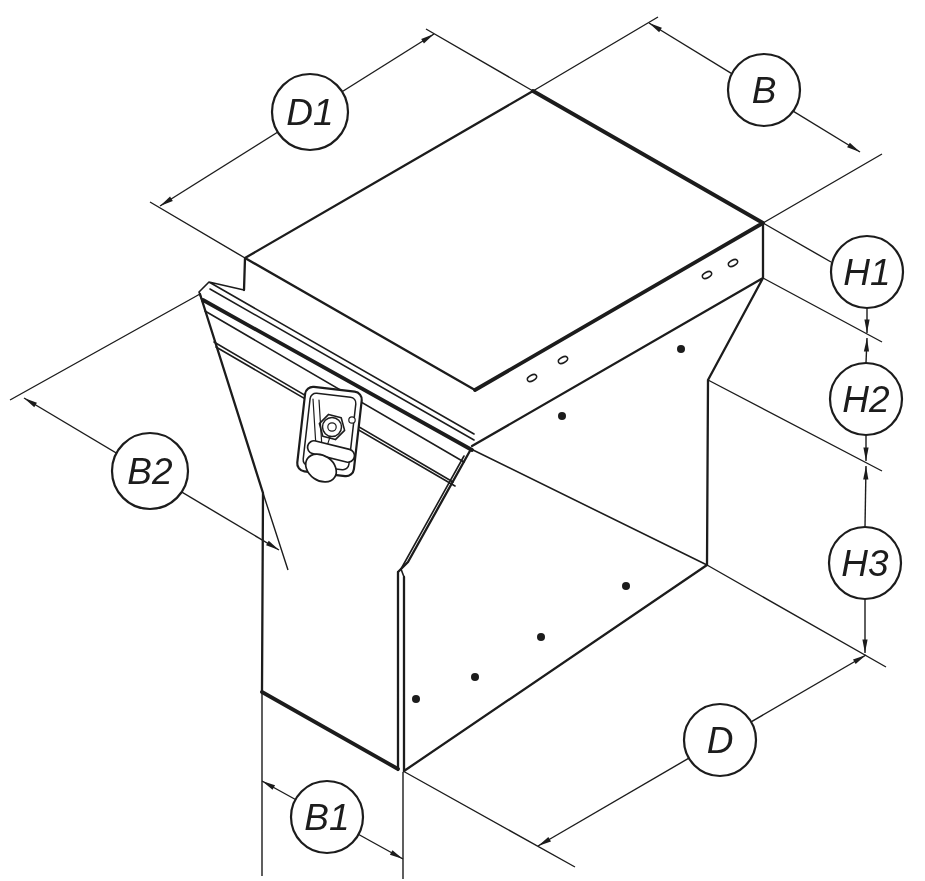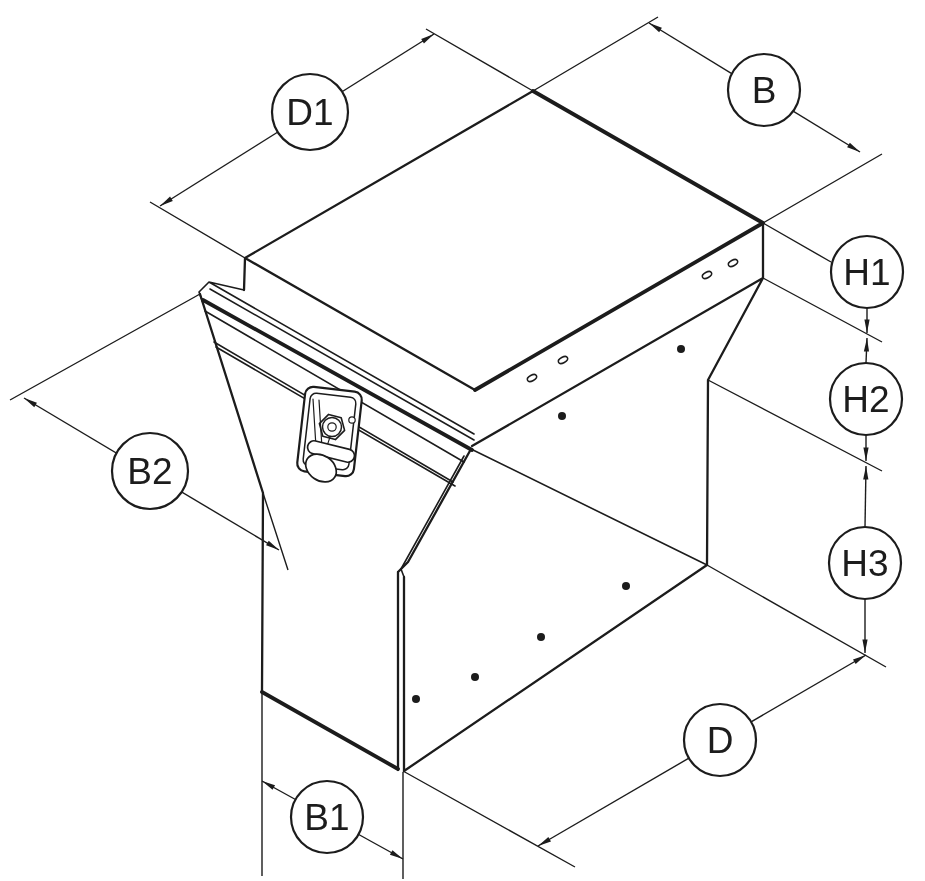--- a/index.html
+++ b/index.html
@@ -1,17 +1,17 @@
 <!DOCTYPE html>
 <html><head>
 <meta charset="utf-8">
 <style>
   html,body{margin:0;padding:0;background:#ffffff;}
   .stage{position:relative;width:925px;height:881px;background:#ffffff;overflow:hidden;
-         font-family:"Liberation Sans", sans-serif;}
+         font-family:"Liberation Sans", sans-serif;font-style:italic;}
   svg{display:block;}
   .badge-circle{fill:#ffffff;stroke:#1c1c1c;stroke-width:2.2;}
   .badge-text{fill:#1c1c1c;font-family:"Liberation Sans", sans-serif;font-size:37px;
               text-anchor:middle;}
   .ln{stroke:#1c1c1c;fill:none;stroke-linecap:round;stroke-linejoin:round;}
   .dim{stroke:#1c1c1c;fill:none;stroke-width:1.4;}
   .hole{fill:#1c1c1c;stroke:none;}
   .slot{fill:#ffffff;stroke:#1c1c1c;stroke-width:1.5;}
   .white-fill{fill:#ffffff;stroke:#1c1c1c;}
 </style>

